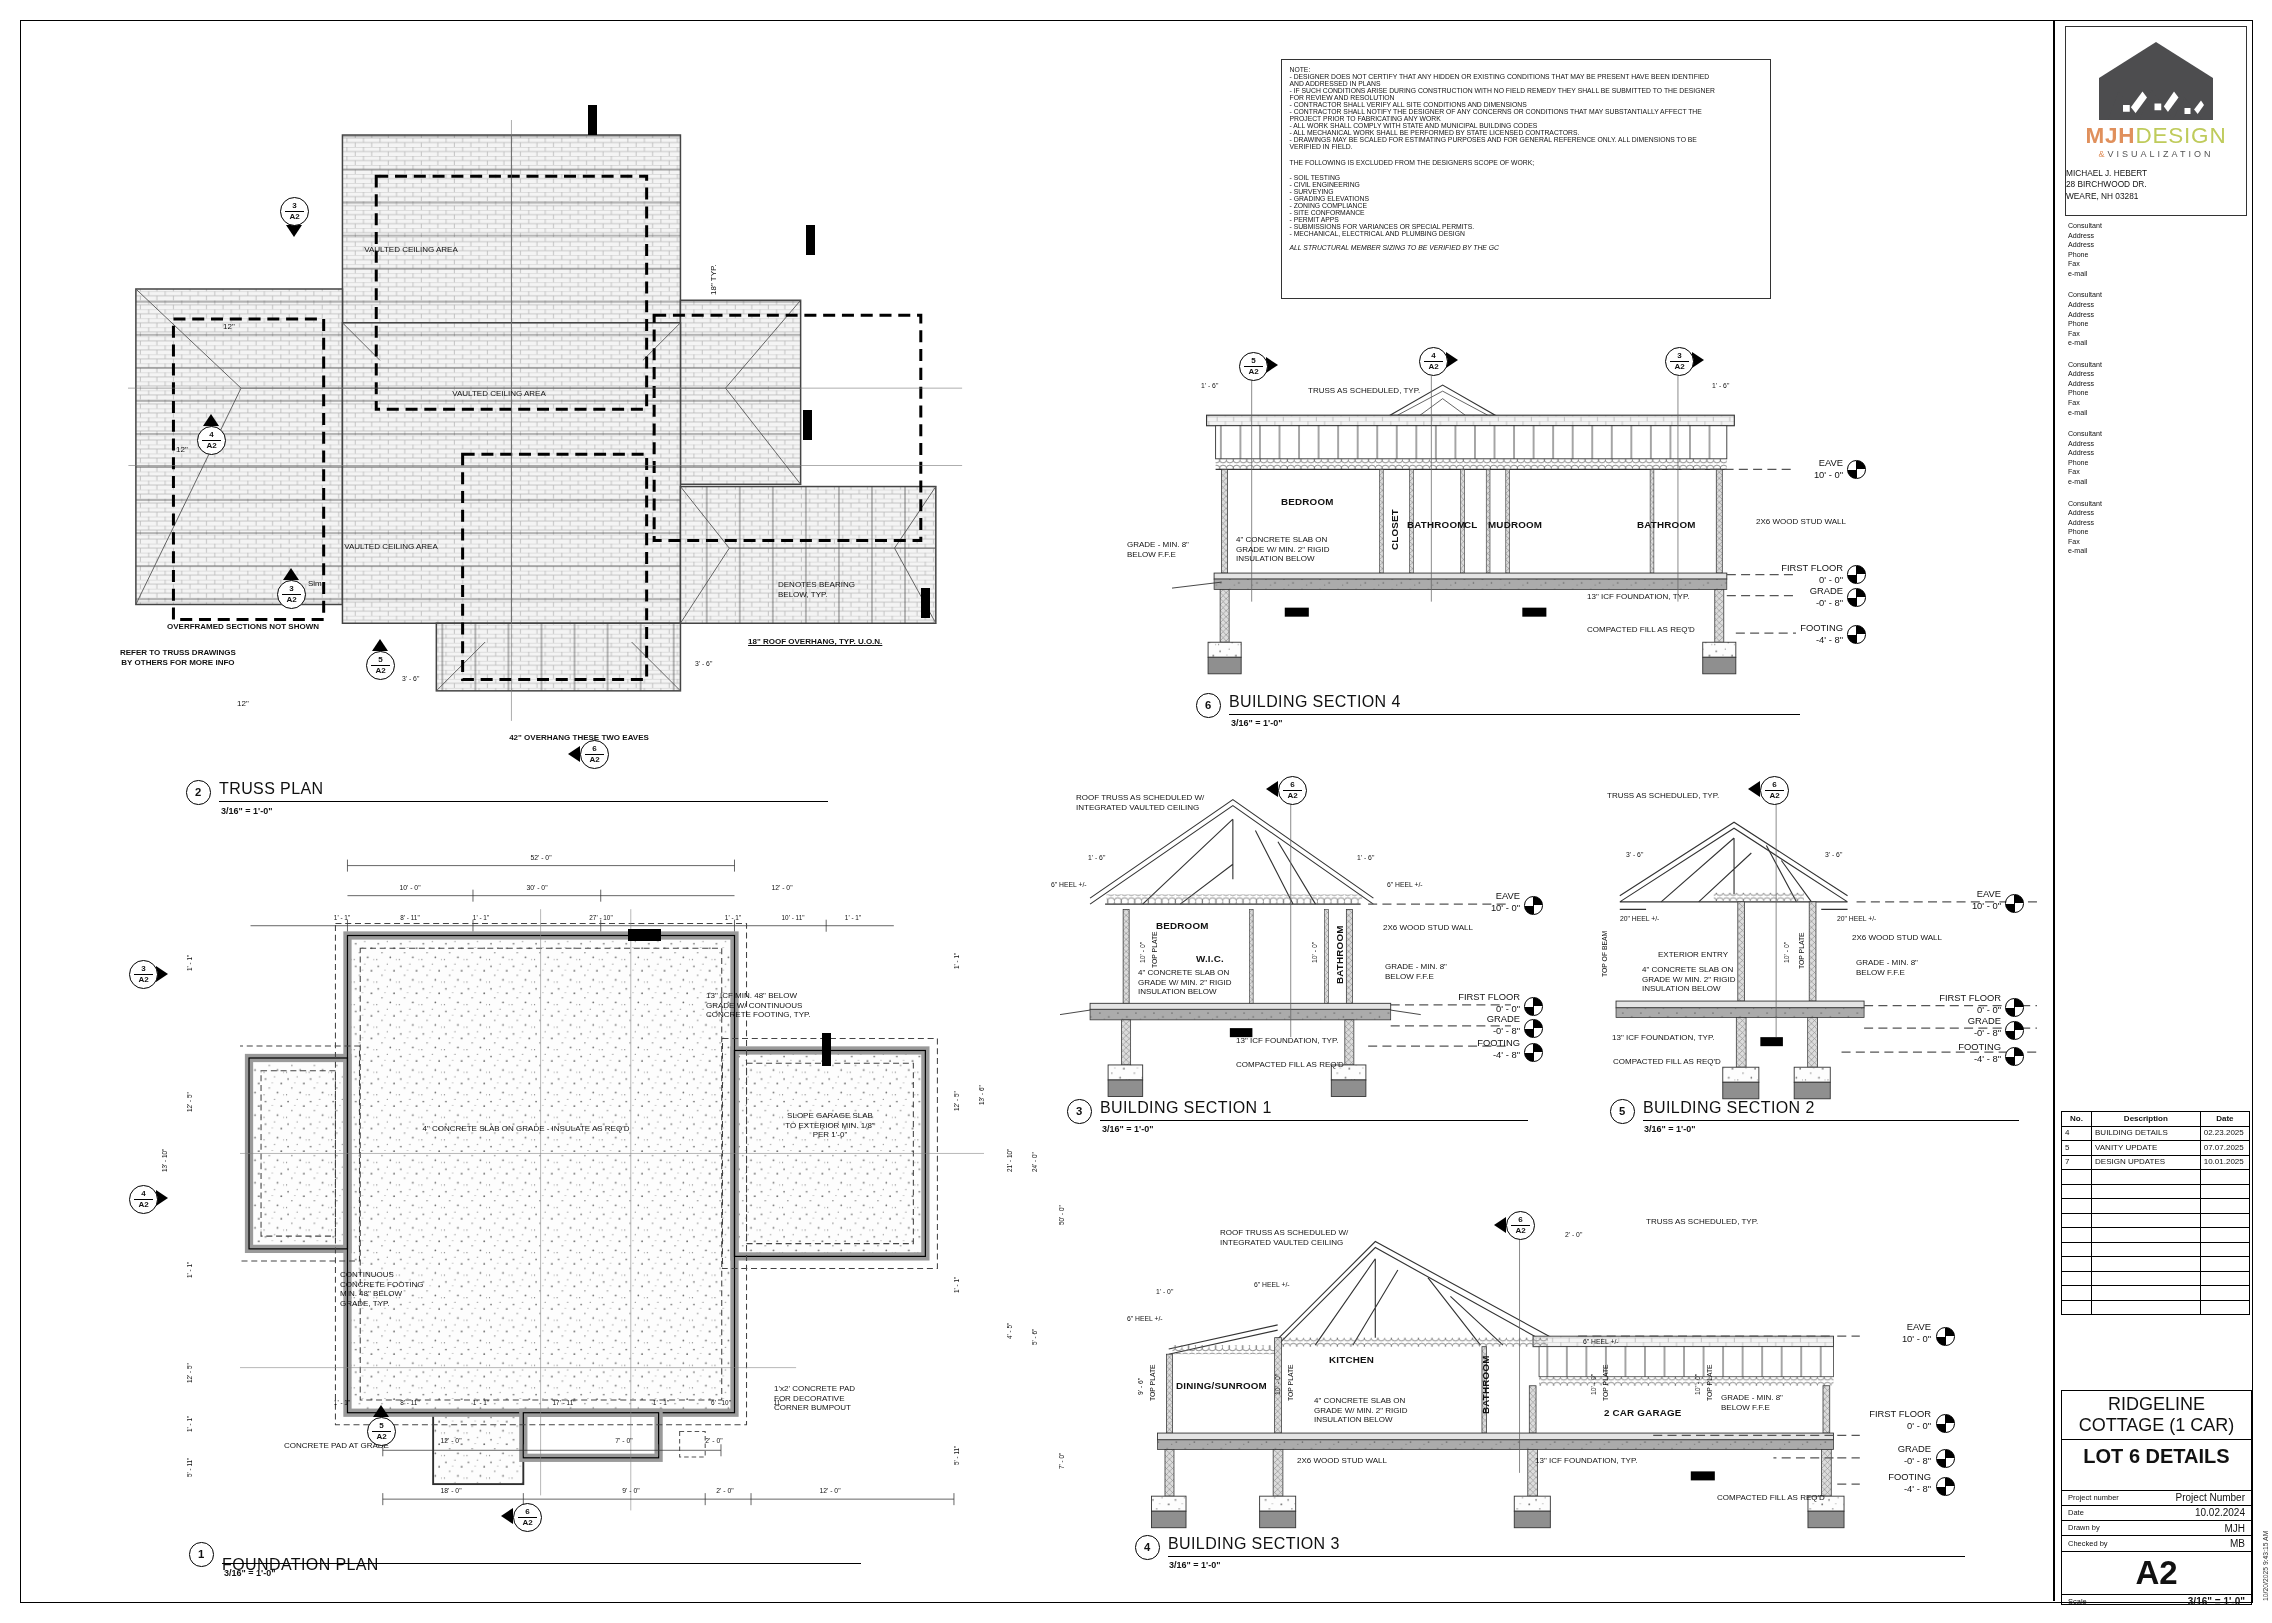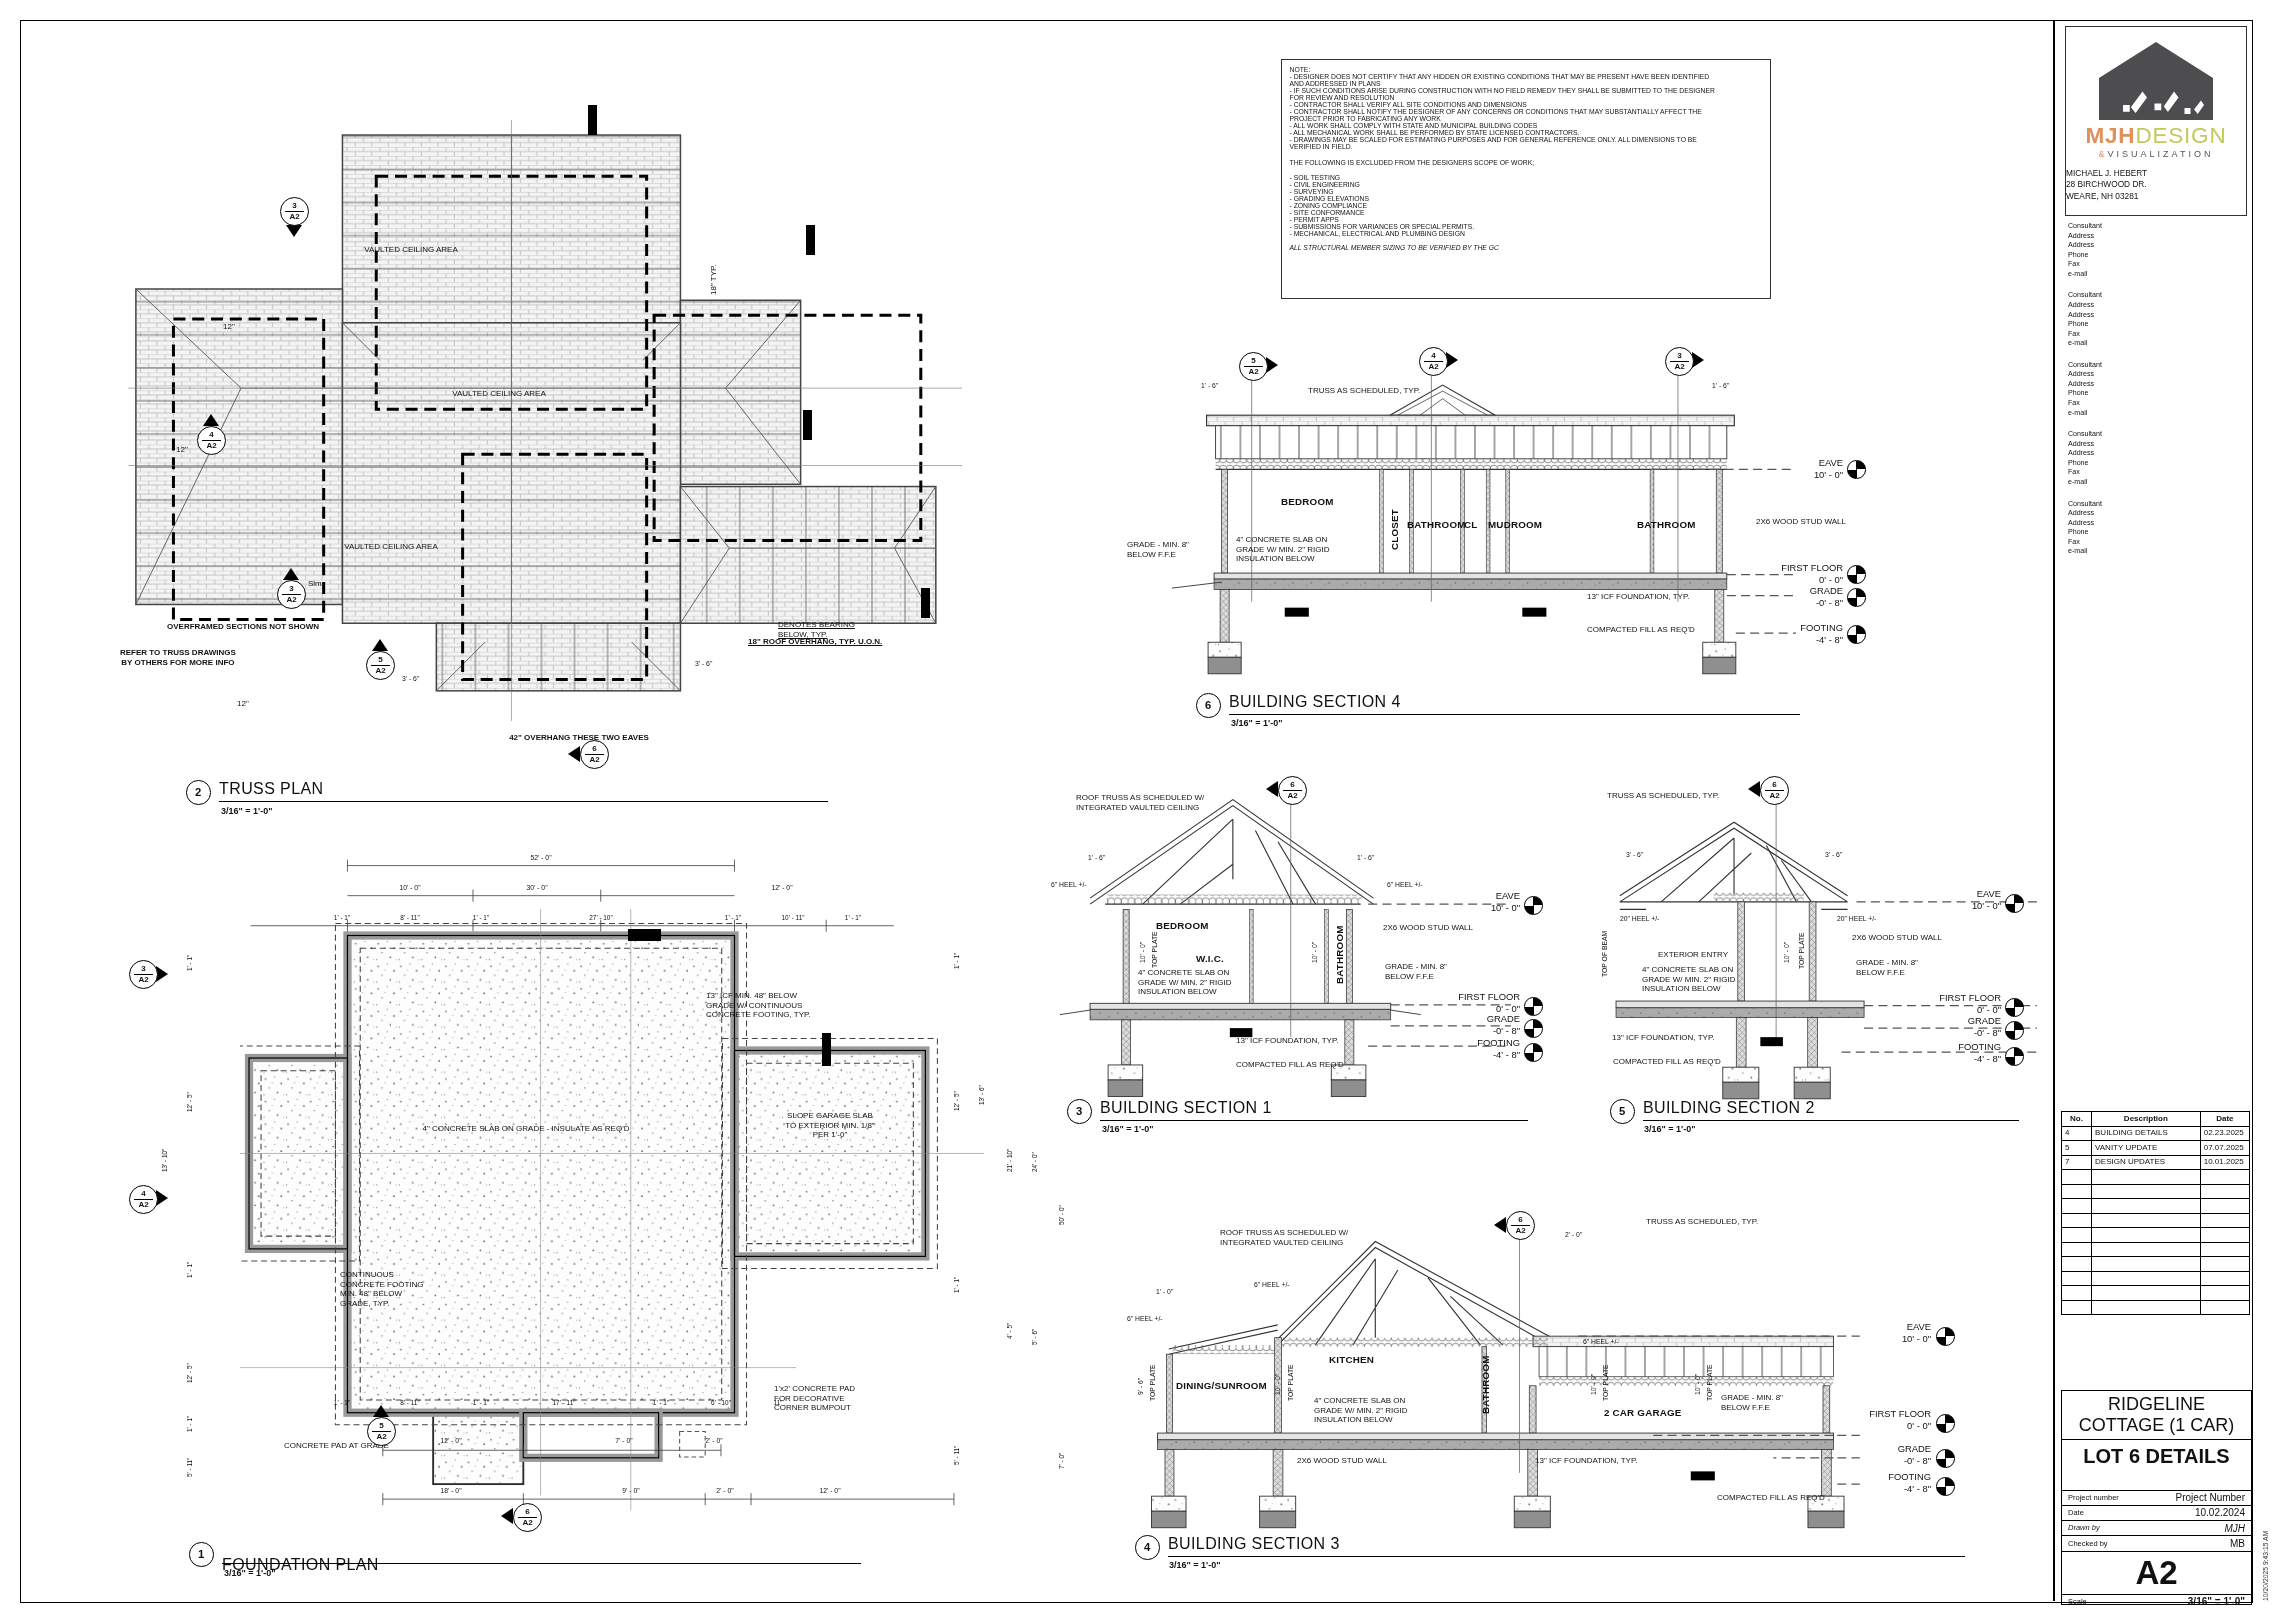--- a/index.html
+++ b/index.html
@@ -166,21 +166,21 @@
   <div class="lbl ctr" style="left:411px;top:245px;">VAULTED CEILING AREA</div>
   <div class="lbl ctr" style="left:499px;top:389px;">VAULTED CEILING AREA</div>
   <div class="lbl ctr" style="left:391px;top:542px;">VAULTED CEILING AREA</div>
   <div class="lbl" style="left:223px;top:322px;">12"</div>
   <div class="lbl" style="left:176px;top:445px;">12"</div>
   <div class="lbl" style="left:237px;top:699px;">12"</div>
   <div class="lbl vt" style="left:709px;top:295px;">18" TYP.</div>
   <div class="lbl bold" style="left:167px;top:622px;">OVERFRAMED SECTIONS NOT SHOWN</div>
   <div class="lbl bold" style="left:120px;top:648px;text-align:center;">REFER TO TRUSS DRAWINGS
 BY OTHERS FOR MORE INFO</div>
-  <div class="lbl" style="left:778px;top:620px;text-decoration:underline;">DENOTES BEARING
+  <div class="lbl" style="left:778px;top:580px;">DENOTES BEARING
 BELOW, TYP.</div>
   <div class="lbl bold und" style="left:748px;top:637px;">18" ROOF OVERHANG, TYP. U.O.N.</div>
   <div class="lbl sm9" style="left:402px;top:675px;">3' - 6"</div>
   <div class="lbl sm9" style="left:695px;top:660px;">3' - 6"</div>
   <div class="lbl bold ctr" style="left:579px;top:733px;">42" OVERHANG THESE TWO EAVES</div>
 
   <div class="sm" style="left:280px;top:197px;">
       <div class="n">3</div>
       <div class="s">A2</div>
     </div>
@@ -866,21 +866,21 @@
 COTTAGE (1 CAR)</div>
     <div class="tbrow" style="height:45px;display:flex;align-items:flex-start;justify-content:center;padding-top:4.5px;font-size:20px;font-weight:700;">LOT 6 DETAILS</div>
     <div class="tbrow" style="height:14.3px;">
       <span class="tblbl">Project number</span>
         <span class="tbval">Project Number</span>
     </div>
     <div class="tbrow" style="height:14.3px;">
       <span class="tblbl">Date</span>
         <span class="tbval">10.02.2024</span>
     </div>
-    <div class="tbrow" style="height:14.3px;font-style:italic;">
+    <div class="tbrow" style="height:14.3px;">
       <span class="tblbl">Drawn by</span>
         <span class="tbval">MJH</span>
     </div>
     <div class="tbrow" style="height:14.3px;">
       <span class="tblbl">Checked by</span>
         <span class="tbval">MB</span>
     </div>
     <div class="tbrow" style="height:42px;display:flex;align-items:center;justify-content:center;font-size:33px;font-weight:700;">A2</div>
     <div class="tbrow" style="height:16.5px;">
       <span class="tblbl">Scale</span>

